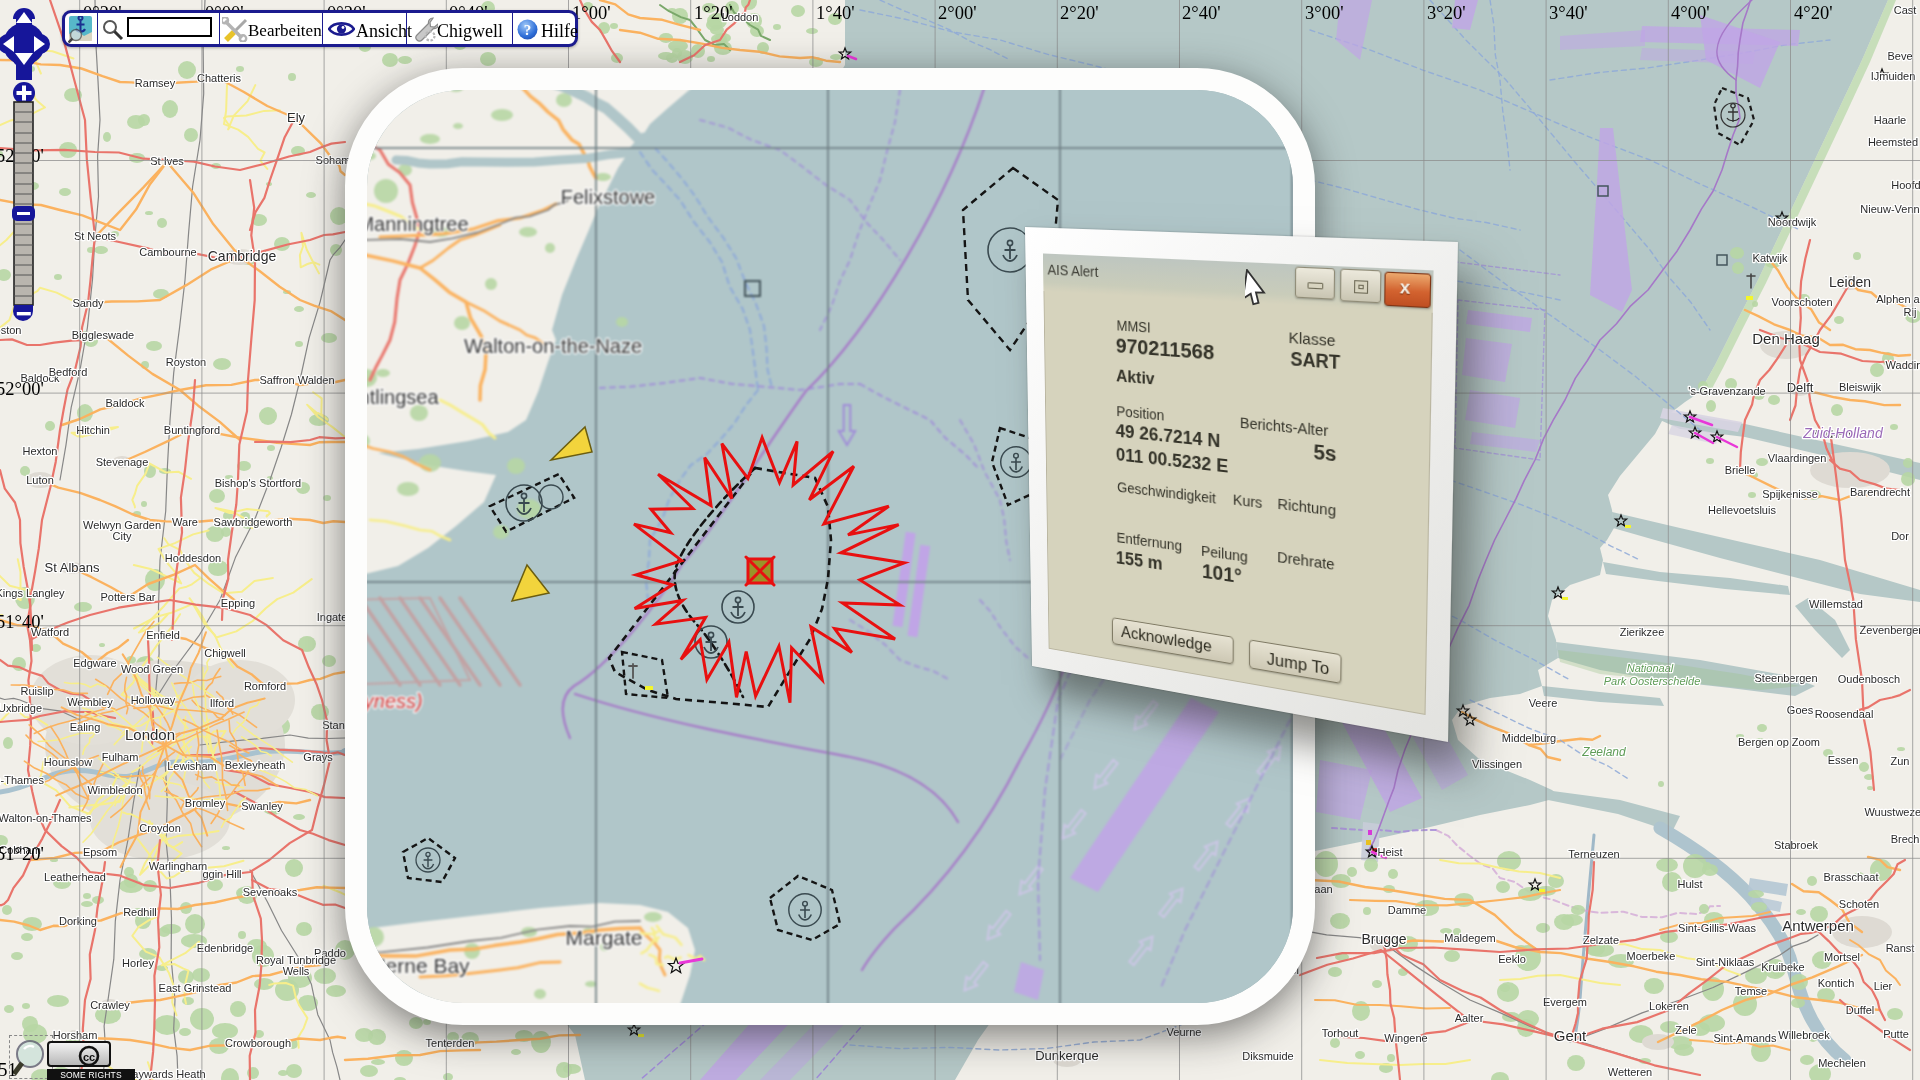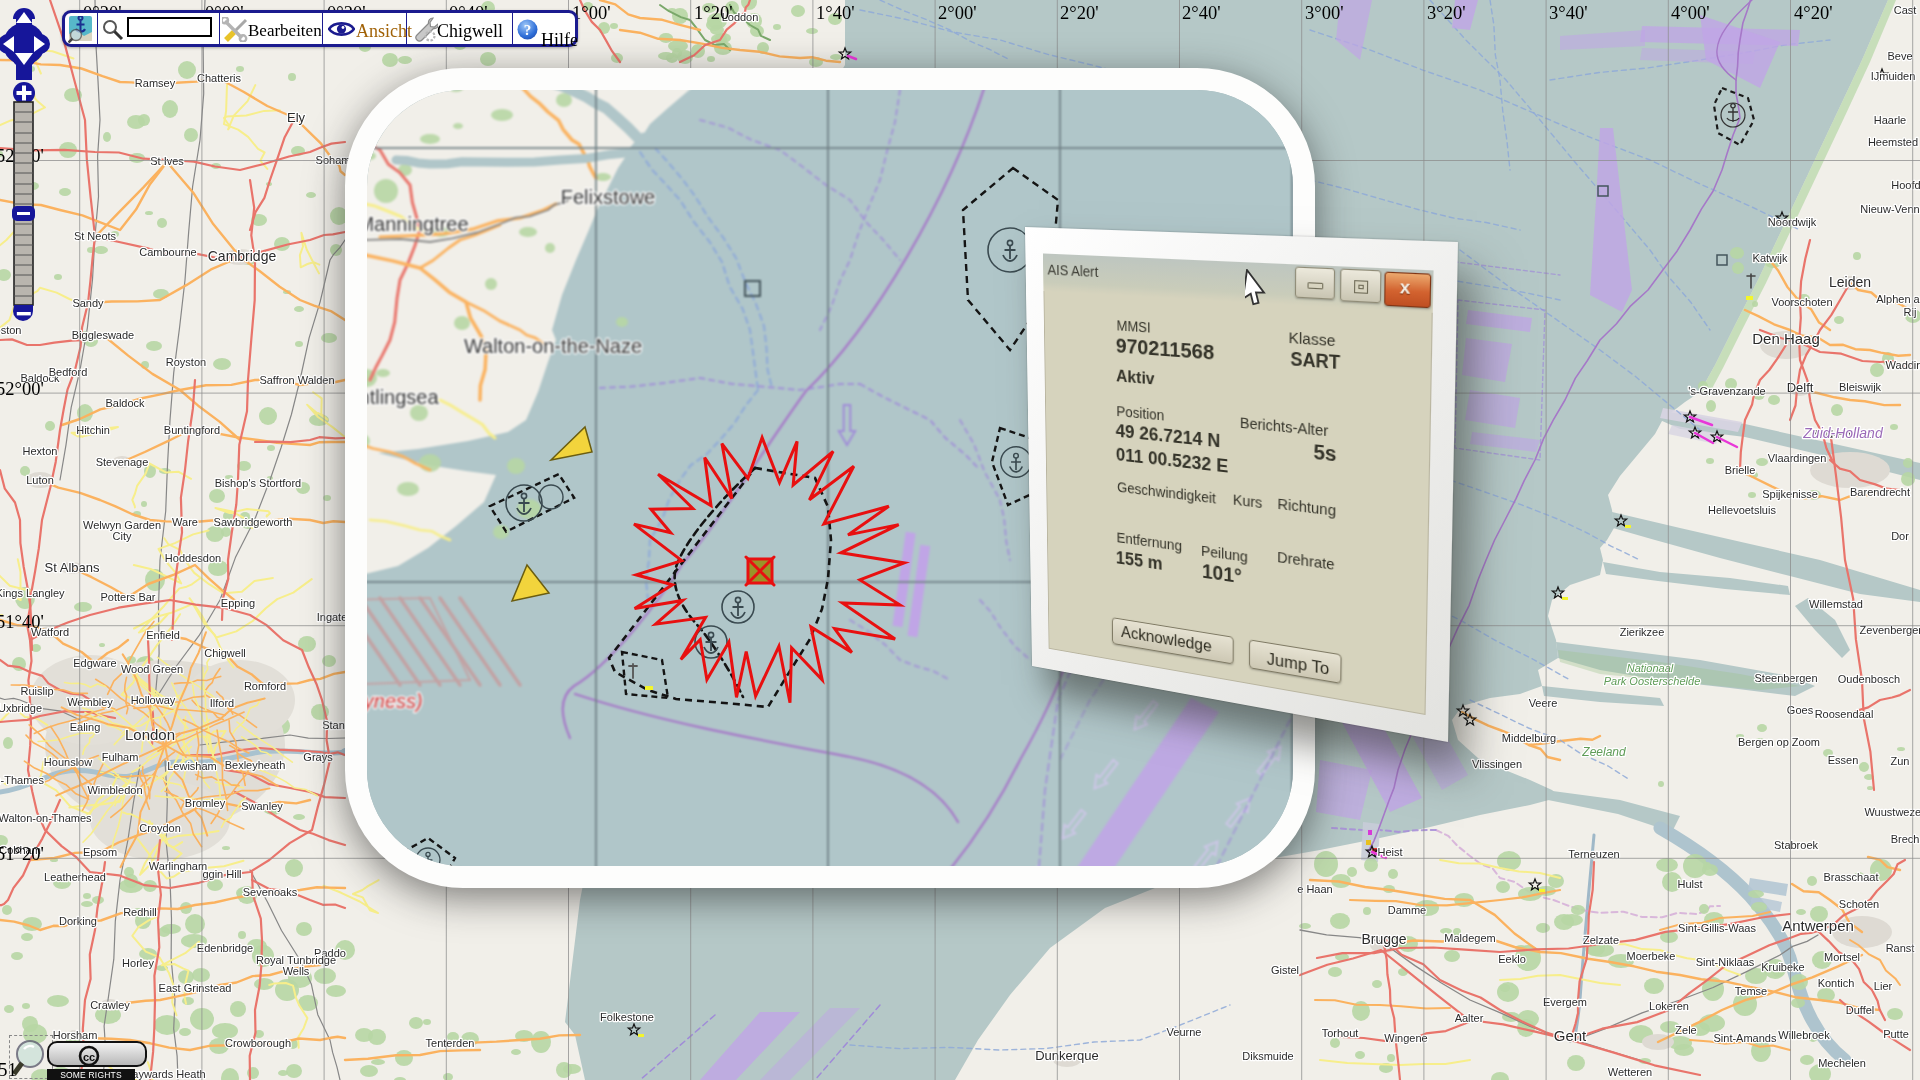--- a/index.html
+++ b/index.html
@@ -1,17 +1,17 @@
 <!DOCTYPE html>
 <html><head><meta charset="utf-8">
 <style>
 html,body{margin:0;padding:0;background:#f1efe9;}
 *{box-sizing:border-box;}
 #stage{position:relative;width:1920px;height:1080px;overflow:hidden;font-family:'Liberation Sans',sans-serif;}
-#inset{position:absolute;left:345px;top:68px;width:970px;height:820px;border:22px solid #fdfdfc;border-radius:118px;overflow:hidden;box-shadow:0 10px 38px rgba(30,30,30,0.55), inset 0 0 6px rgba(0,0,0,0.25);background:#b0c6c9;}
+#inset{position:absolute;left:345px;top:68px;width:970px;height:957px;border:22px solid #fdfdfc;border-radius:118px;overflow:hidden;box-shadow:0 10px 38px rgba(30,30,30,0.55), inset 0 0 6px rgba(0,0,0,0.25);background:#b0c6c9;}
 #inset svg{display:block;margin:-0px 0 0 -0px;}
 </style></head>
 <body>
 <div id="stage">
 <svg width="1920" height="1080" viewBox="0 0 1920 1080">
       <rect x="0" y="0" width="1920" height="1080" fill="#f1efe9"></rect>
       <path d="M845.0,0.0 L1888.0,0.0 L1862.0,60.0 L1836.0,115.0 L1810.0,170.0 L1784.0,225.0 L1758.0,280.0 L1735.0,325.0 L1715.0,365.0 L1700.0,392.0 L1685.0,402.0 L1668.0,415.0 L1662.0,421.0 L1655.0,434.0 L1620.0,476.0 L1608.0,495.0 L1612.0,510.0 L1614.0,528.0 L1607.0,540.0 L1600.0,548.0 L1603.0,560.0 L1600.0,575.0 L1570.0,585.0 L1552.0,600.0 L1548.0,616.0 L1556.0,640.0 L1558.0,658.0 L1538.0,670.0 L1542.0,686.0 L1520.0,694.0 L1490.0,698.0 L1462.0,706.0 L1452.0,720.0 L1458.0,740.0 L1478.0,758.0 L1505.0,770.0 L1530.0,780.0 L1552.0,790.0 L1560.0,797.0 L1530.0,805.0 L1480.0,815.0 L1430.0,827.0 L1380.0,838.0 L1320.0,850.0 L1240.0,864.0 L1170.0,882.0 L1105.0,908.0 L1050.0,948.0 L1010.0,995.0 L978.0,1040.0 L955.0,1080.0 L585.0,1080.0 L575.0,1035.0 L565.0,1022.0 L580.0,900.0 L700.0,300.0 L845.0,65.0 Z" fill="#b5c8c7" stroke="none"></path>
       <path d="M1888.0,0.0 L1862.0,60.0 L1836.0,115.0 L1810.0,170.0 L1784.0,225.0 L1758.0,280.0 L1735.0,325.0 L1715.0,365.0 L1700.0,392.0 L1708.0,396.0 L1723.0,368.0 L1743.0,328.0 L1766.0,283.0 L1792.0,228.0 L1818.0,173.0 L1844.0,118.0 L1870.0,62.0 L1896.0,0.0 Z" fill="#abd29b" stroke="none" opacity="0.6"></path>
       <path d="M1668.0,412.0 L1745.0,424.0 L1830.0,443.0 L1920.0,463.0 L1920.0,480.0 L1830.0,457.0 L1745.0,437.0 L1680.0,429.0 L1660.0,420.0 Z" fill="#b5c8c7" stroke="none"></path>
       <path d="M1612.0,512.0 L1680.0,528.0 L1750.0,544.0 L1820.0,560.0 L1880.0,578.0 L1920.0,590.0 L1920.0,602.0 L1860.0,594.0 L1790.0,576.0 L1720.0,558.0 L1655.0,540.0 L1613.0,528.0 Z" fill="#b5c8c7" stroke="none"></path>
@@ -1124,34 +1124,34 @@
     </svg><div style="position:absolute;left:127px;top:17px;width:85px;height:20px;background:#fff;border:2px solid #000;"></div><svg style="position:absolute;left:222px;top:17px;" width="27" height="25" viewBox="0 0 27 25">
 <path d="M24,3 L12,15" stroke="#a8a8a8" stroke-width="3"></path>
 <path d="M12,15 L4,23" stroke="#e8c32a" stroke-width="5.5"></path>
 <path d="M3,4 L20,21" stroke="#b4b4b4" stroke-width="3.4"></path>
 <circle cx="2.8" cy="3.2" r="3.2" fill="none" stroke="#b4b4b4" stroke-width="2.4"></circle>
 <circle cx="21" cy="21.5" r="3.2" fill="none" stroke="#b4b4b4" stroke-width="2.4"></circle>
 </svg><div style="position:absolute;left:248px;top:21px;font-family:'Liberation Serif',serif;font-size:17px;color:#000;">Bearbeiten</div><svg style="position:absolute;left:328px;top:20px;" width="27" height="18" viewBox="0 0 27 18">
 <path d="M1,9 C6,1.5 21,1.5 26,9 C21,16.5 6,16.5 1,9 Z" fill="#fff" stroke="#1b1b8f" stroke-width="2.6"></path>
 <circle cx="13.5" cy="9" r="4.6" fill="#1b1b8f"></circle>
 <circle cx="15" cy="7.5" r="1.4" fill="#fff"></circle>
-    </svg><div style="position:absolute;left:356px;top:21px;font-family:'Liberation Serif',serif;font-size:18px;color:#a16207;">Ansicht</div><svg style="position:absolute;left:413px;top:16px;" width="25" height="26" viewBox="0 0 25 26">
+    </svg><div style="position:absolute;left:356px;top:21px;font-family:'Liberation Serif',serif;font-size:18px;color:#000000;">Ansicht</div><svg style="position:absolute;left:413px;top:16px;" width="25" height="26" viewBox="0 0 25 26">
 <path d="M20,2 C17,2 15,4.5 15.5,7.5 L4,19 C2.5,20.5 2.5,22.5 4,24 C5.5,25.5 7.5,25.5 9,24 L20.5,12.5 C23.5,13 26,10.5 25.5,7.5 L21.5,11 L17.5,10.5 L17,6.5 Z" fill="#c8c8c8" stroke="#8a8a8a" stroke-width="1.2"></path>
 <circle cx="17" cy="20" r="4.5" fill="none" stroke="#b8b8b8" stroke-width="2.2" stroke-dasharray="2.4,1.6"></circle>
 </svg><div style="position:absolute;left:437px;top:21px;font-family:'Liberation Serif',serif;font-size:18px;color:#000;">Chigwell</div><svg style="position:absolute;left:517px;top:19px;" width="21" height="21" viewBox="0 0 21 21">
 <defs>
         <radialGradient id="hg" cx="0.4" cy="0.3" r="0.9">
           <stop offset="0" stop-color="#9fc8f8"></stop>
           <stop offset="0.6" stop-color="#2f6fd8"></stop>
           <stop offset="1" stop-color="#1a3f9f"></stop>
         </radialGradient>
       </defs>
 <circle cx="10.5" cy="10.5" r="10" fill="url(#hg)"></circle>
 <text x="10.5" y="16" text-anchor="middle" style="font-family:'Liberation Serif',serif;font-size:15px;font-weight:bold;" fill="#fff">?</text>
-    </svg><div style="position:absolute;left:541px;top:21px;font-family:'Liberation Serif',serif;font-size:18px;color:#000;margin-top:9px;">Hilfe</div>
+    </svg><div style="position:absolute;left:541px;top:21px;font-family:'Liberation Serif',serif;font-size:18px;color:#000;">Hilfe</div>
 <svg style="position:absolute;left:0px;top:6px;" width="56" height="330" viewBox="0 0 56 330">
 <g fill="#16169a" stroke="#fff" stroke-width="0">
 <path d="M24,2 a11,11 0 0 1 11,11 L13,13 a11,11 0 0 1 11,-11 Z"></path>
 <rect x="16" y="12" width="16" height="62"></rect>
 <circle cx="24" cy="38" r="21"></circle>
 <circle cx="8" cy="38" r="10"></circle>
         <circle cx="40" cy="38" r="10"></circle>
 <path d="M24,62 a12,12 0 0 0 12,-11 L12,51 a12,12 0 0 0 12,11 Z"></path>
 </g>
 <path d="M24,6 L32,17 L16,17 Z" fill="#fff"></path>
@@ -1188,21 +1188,21 @@
 <path d="M14,299 L33,299 L33,305 a10,10 0 0 1 -20,0 Z" fill="#16169a"></path>
 <rect x="16.8" y="306" width="14" height="3.4" fill="#fff"></rect>
 </svg>
 <div style="position:absolute;left:20px;top:1041px;">
 <div style="position:absolute;left:-11px;top:-6px;width:44px;height:44px;border:1.4px dashed #888;"></div>
 <svg style="position:absolute;left:-8px;top:-2px;" width="40" height="38" viewBox="0 0 40 38">
 <circle cx="18" cy="15" r="13" fill="#cfe3da" opacity="0.85" stroke="#667" stroke-width="2"></circle>
 <path d="M10,24 L2,35" stroke="#3a3a2a" stroke-width="5"></path>
 <path d="M12,10 a8,8 0 0 1 10,-2" stroke="#fff" stroke-width="2.5" fill="none"></path>
       </svg>
-<div style="position:absolute;left:27px;top:0;width:100px;height:26px;background:linear-gradient(#f2f2f2,#b8b8b8);border:2px solid #111;border-radius:10px;">
+<div style="position:absolute;left:27px;top:0;width:64px;height:26px;background:linear-gradient(#f2f2f2,#b8b8b8);border:2px solid #111;border-radius:4px;">
 <svg style="position:absolute;left:29px;top:2px;" width="22" height="22" viewBox="0 0 22 22">
           <circle cx="11" cy="11" r="9" fill="none" stroke="#111" stroke-width="2.6"></circle>
           <text x="11" y="15.5" text-anchor="middle" style="font-family:'Liberation Sans',sans-serif;font-size:11px;font-weight:bold;" fill="#111">cc</text>
         </svg>
 </div>
 <div style="position:absolute;left:27px;top:28px;width:88px;height:12px;background:#111;color:#fff;font-size:8.5px;font-family:'Liberation Sans',sans-serif;text-align:center;line-height:12px;letter-spacing:0.2px;">SOME RIGHTS RESERVED</div>
 <div style="position:absolute;left:-22px;top:18px;font-family:'Liberation Serif',serif;font-size:19px;color:#000;">51</div>
 </div>
 <svg style="position:absolute;left:1245px;top:269px;" width="24" height="40" viewBox="0 0 24 40">
 <path d="M2,1 L2,30 L9,24 L13,34 L18,32 L14,22 L22,21 Z" fill="#fff" stroke="#333" stroke-width="1.8" transform="rotate(8 2 1)"></path>

